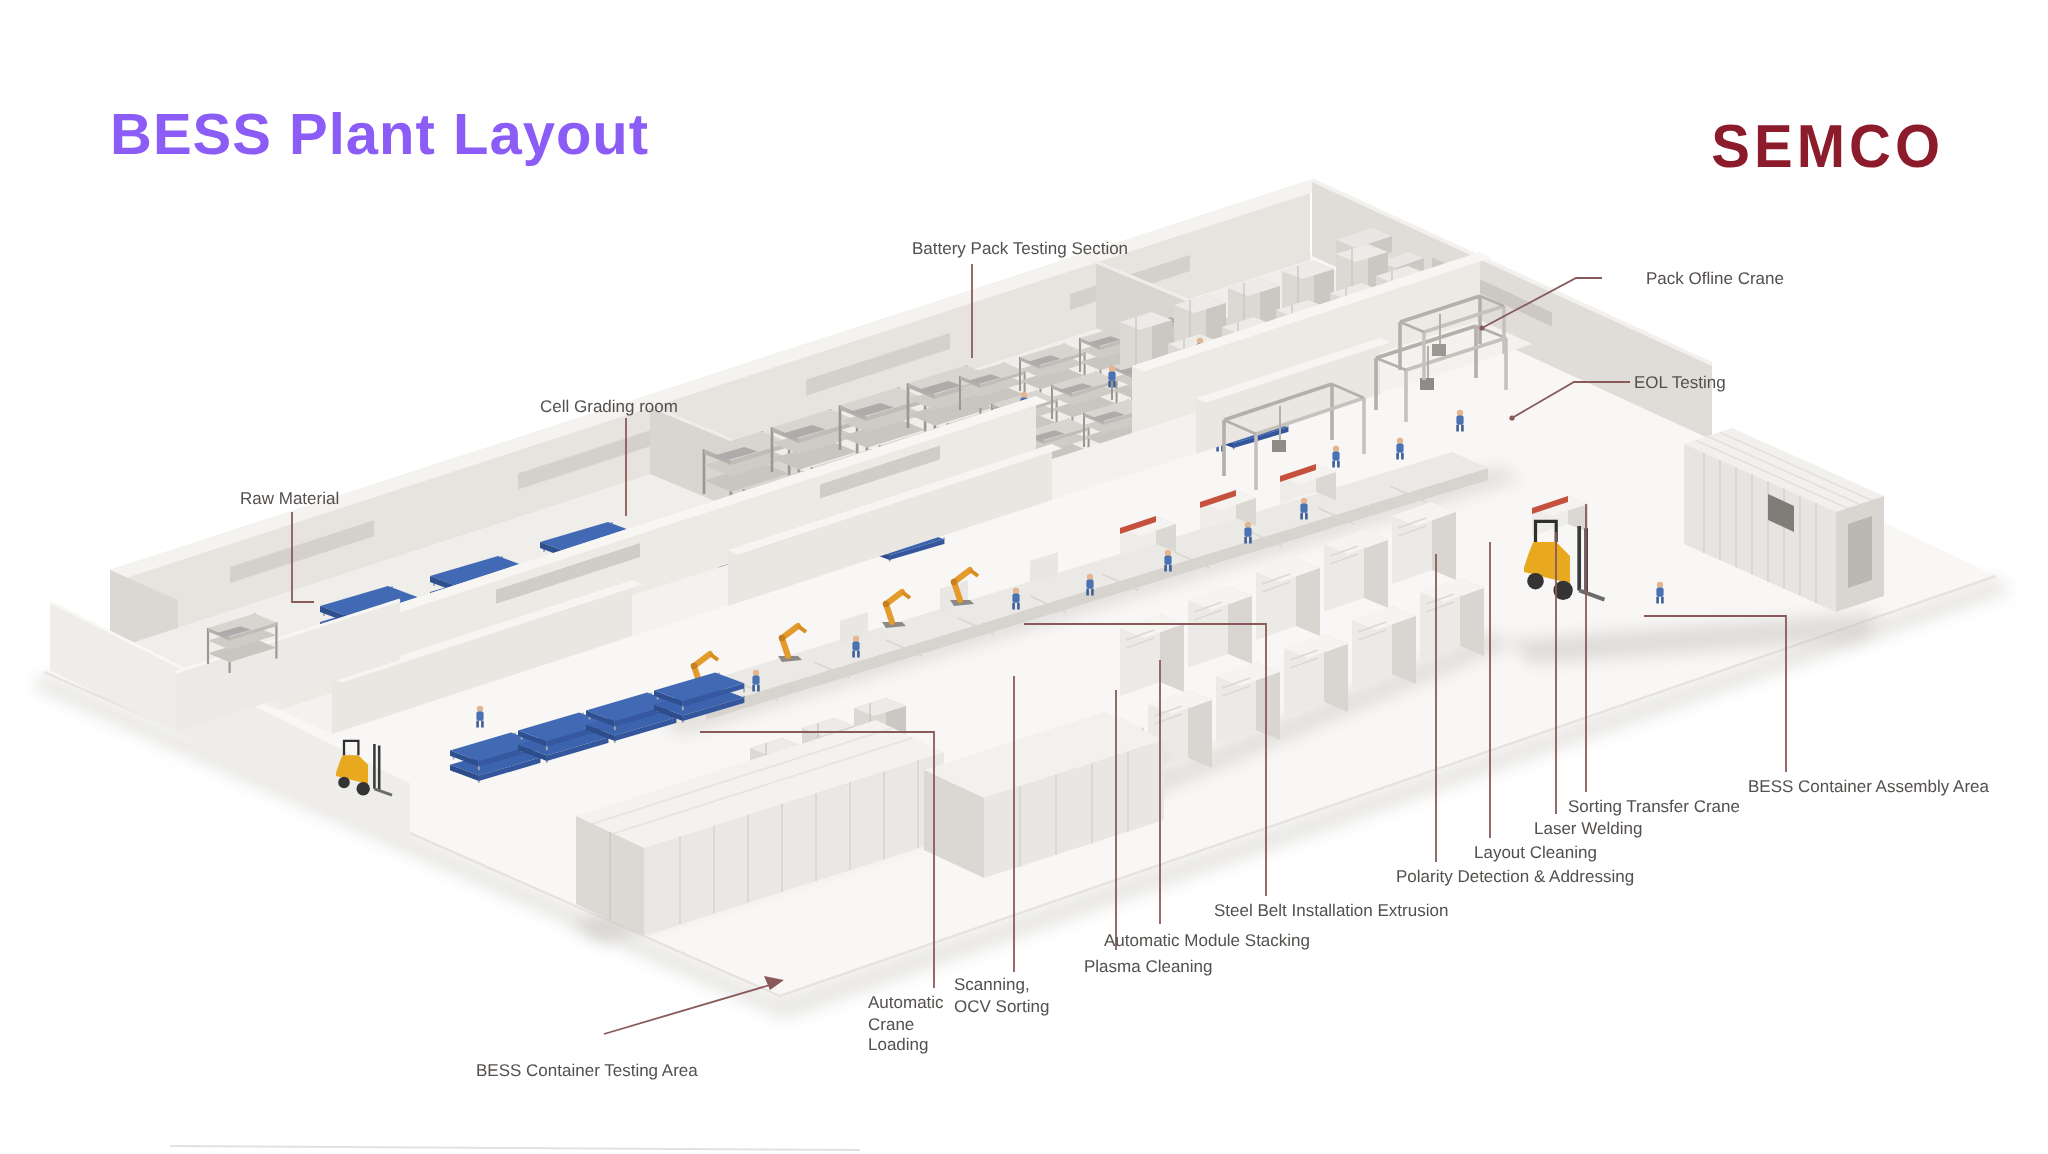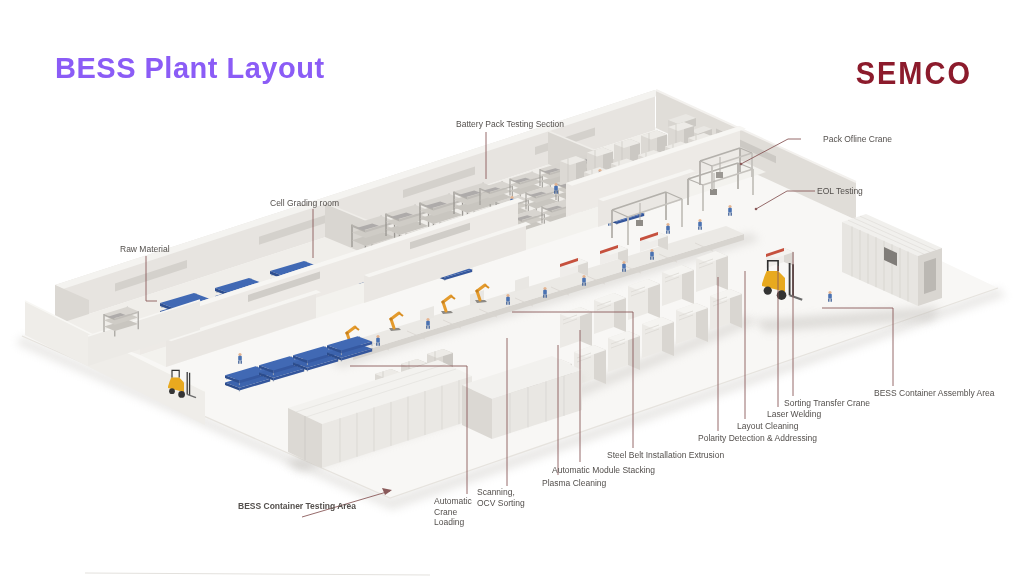--- a/index.html
+++ b/index.html
@@ -19,21 +19,21 @@
   #lbl-assembly{left:874px;top:388px;}
   #lbl-transfercrane{left:784px;top:398px;}
   #lbl-laserwelding{left:767px;top:409px;}
   #lbl-lasercleaning{left:737px;top:421px;}
   #lbl-polarity{left:698px;top:433px;}
   #lbl-steelbelt{left:607px;top:450px;}
   #lbl-stacking{left:552px;top:465px;}
   #lbl-plasma{left:542px;top:478px;}
   #lbl-scanning{left:477px;top:487px;width:58px;}
   #lbl-cellloading{left:434px;top:496px;width:48px;}
-  #lbl-testing{left:238px;top:501px;font-weight:bold;}
+  #lbl-testing{left:238px;top:530px;}
   svg{position:absolute;left:0;top:0;}
 </style>
 </head>
 <body>
 
 <div id="stage">
 
 <svg width="1024" height="577" viewBox="0 0 1024 577">
 <defs>
   <filter id="soft" x="-60%" y="-60%" width="220%" height="220%">

